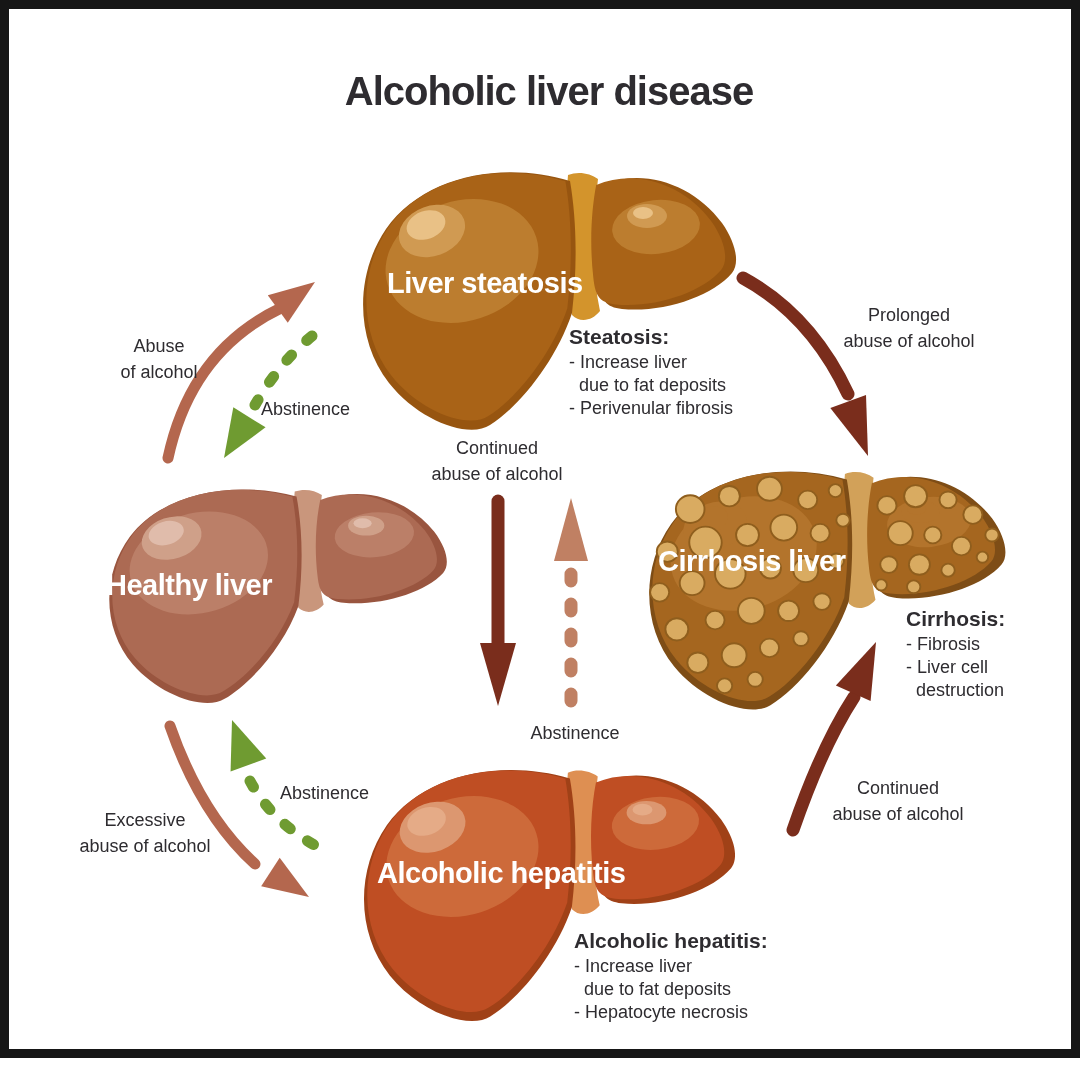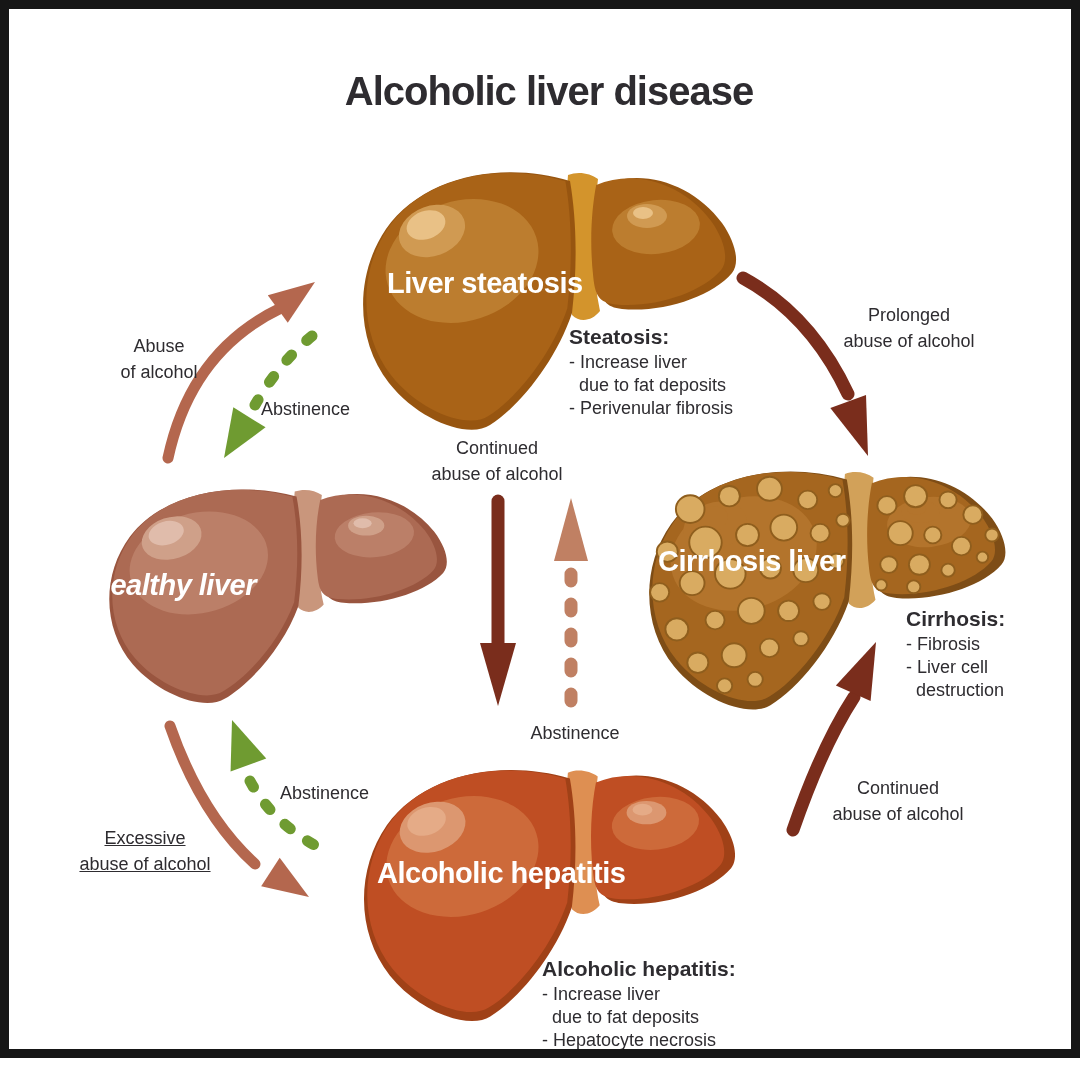--- a/index.html
+++ b/index.html
@@ -17,40 +17,40 @@
   .page-title{
     position:absolute;left:0;top:60px;width:1080px;
     text-align:center;font-size:40px;font-weight:700;letter-spacing:-1px;
     color:#2e2c30;
   }
   .stage-label{
     position:absolute;color:#ffffff;font-size:29px;font-weight:700;
     letter-spacing:-0.5px;white-space:nowrap;z-index:3;
   }
   .lbl-steatosis{left:378px;top:258px;}
-  .lbl-healthy{left:81px;top:560px;font-style:italic;}
+  .lbl-healthy{left:97px;top:560px;}
   .lbl-cirrhosis{left:649px;top:536px;}
   .lbl-hepatitis{left:368px;top:848px;}
   .info{position:absolute;z-index:3;font-size:18px;line-height:23px;}
   .info-title{font-size:21px;font-weight:700;margin-bottom:3px;}
   .info-body{white-space:pre-line;}
   .info-steatosis{left:560px;top:316px;}
   .info-cirrhosis{left:897px;top:598px;}
-  .info-hepatitis{left:533px;top:920px;margin-top:28px;}
+  .info-hepatitis{left:565px;top:920px;}
   .arrow-label{
     position:absolute;z-index:3;font-size:18px;line-height:26px;
     white-space:pre-line;text-align:center;
   }
   .t-abuse{left:70px;top:324px;width:160px;}
   .t-abst-top{left:252px;top:387px;width:200px;text-align:left;}
   .t-prolonged{left:800px;top:293px;width:200px;}
   .t-cont-center{left:388px;top:426px;width:200px;}
   .t-abst-center{left:466px;top:711px;width:200px;}
   .t-abst-left{left:271px;top:771px;width:200px;text-align:left;}
-  .t-excessive{left:36px;top:816px;width:200px;text-decoration:underline;}
+  .t-excessive{left:36px;top:798px;width:200px;}
   .t-cont-right{left:789px;top:766px;width:200px;}
   .arrow-line{fill:none;stroke-width:11;stroke-linecap:round;}
   .arrow-line-thick{fill:none;stroke-width:13;stroke-linecap:round;}
   .dashed-green{stroke-dasharray:7 21;}
   .dashed-salmon{stroke-dasharray:7 23;}
 </style>
 </head>
 <body>
 
 <div class="frame">

